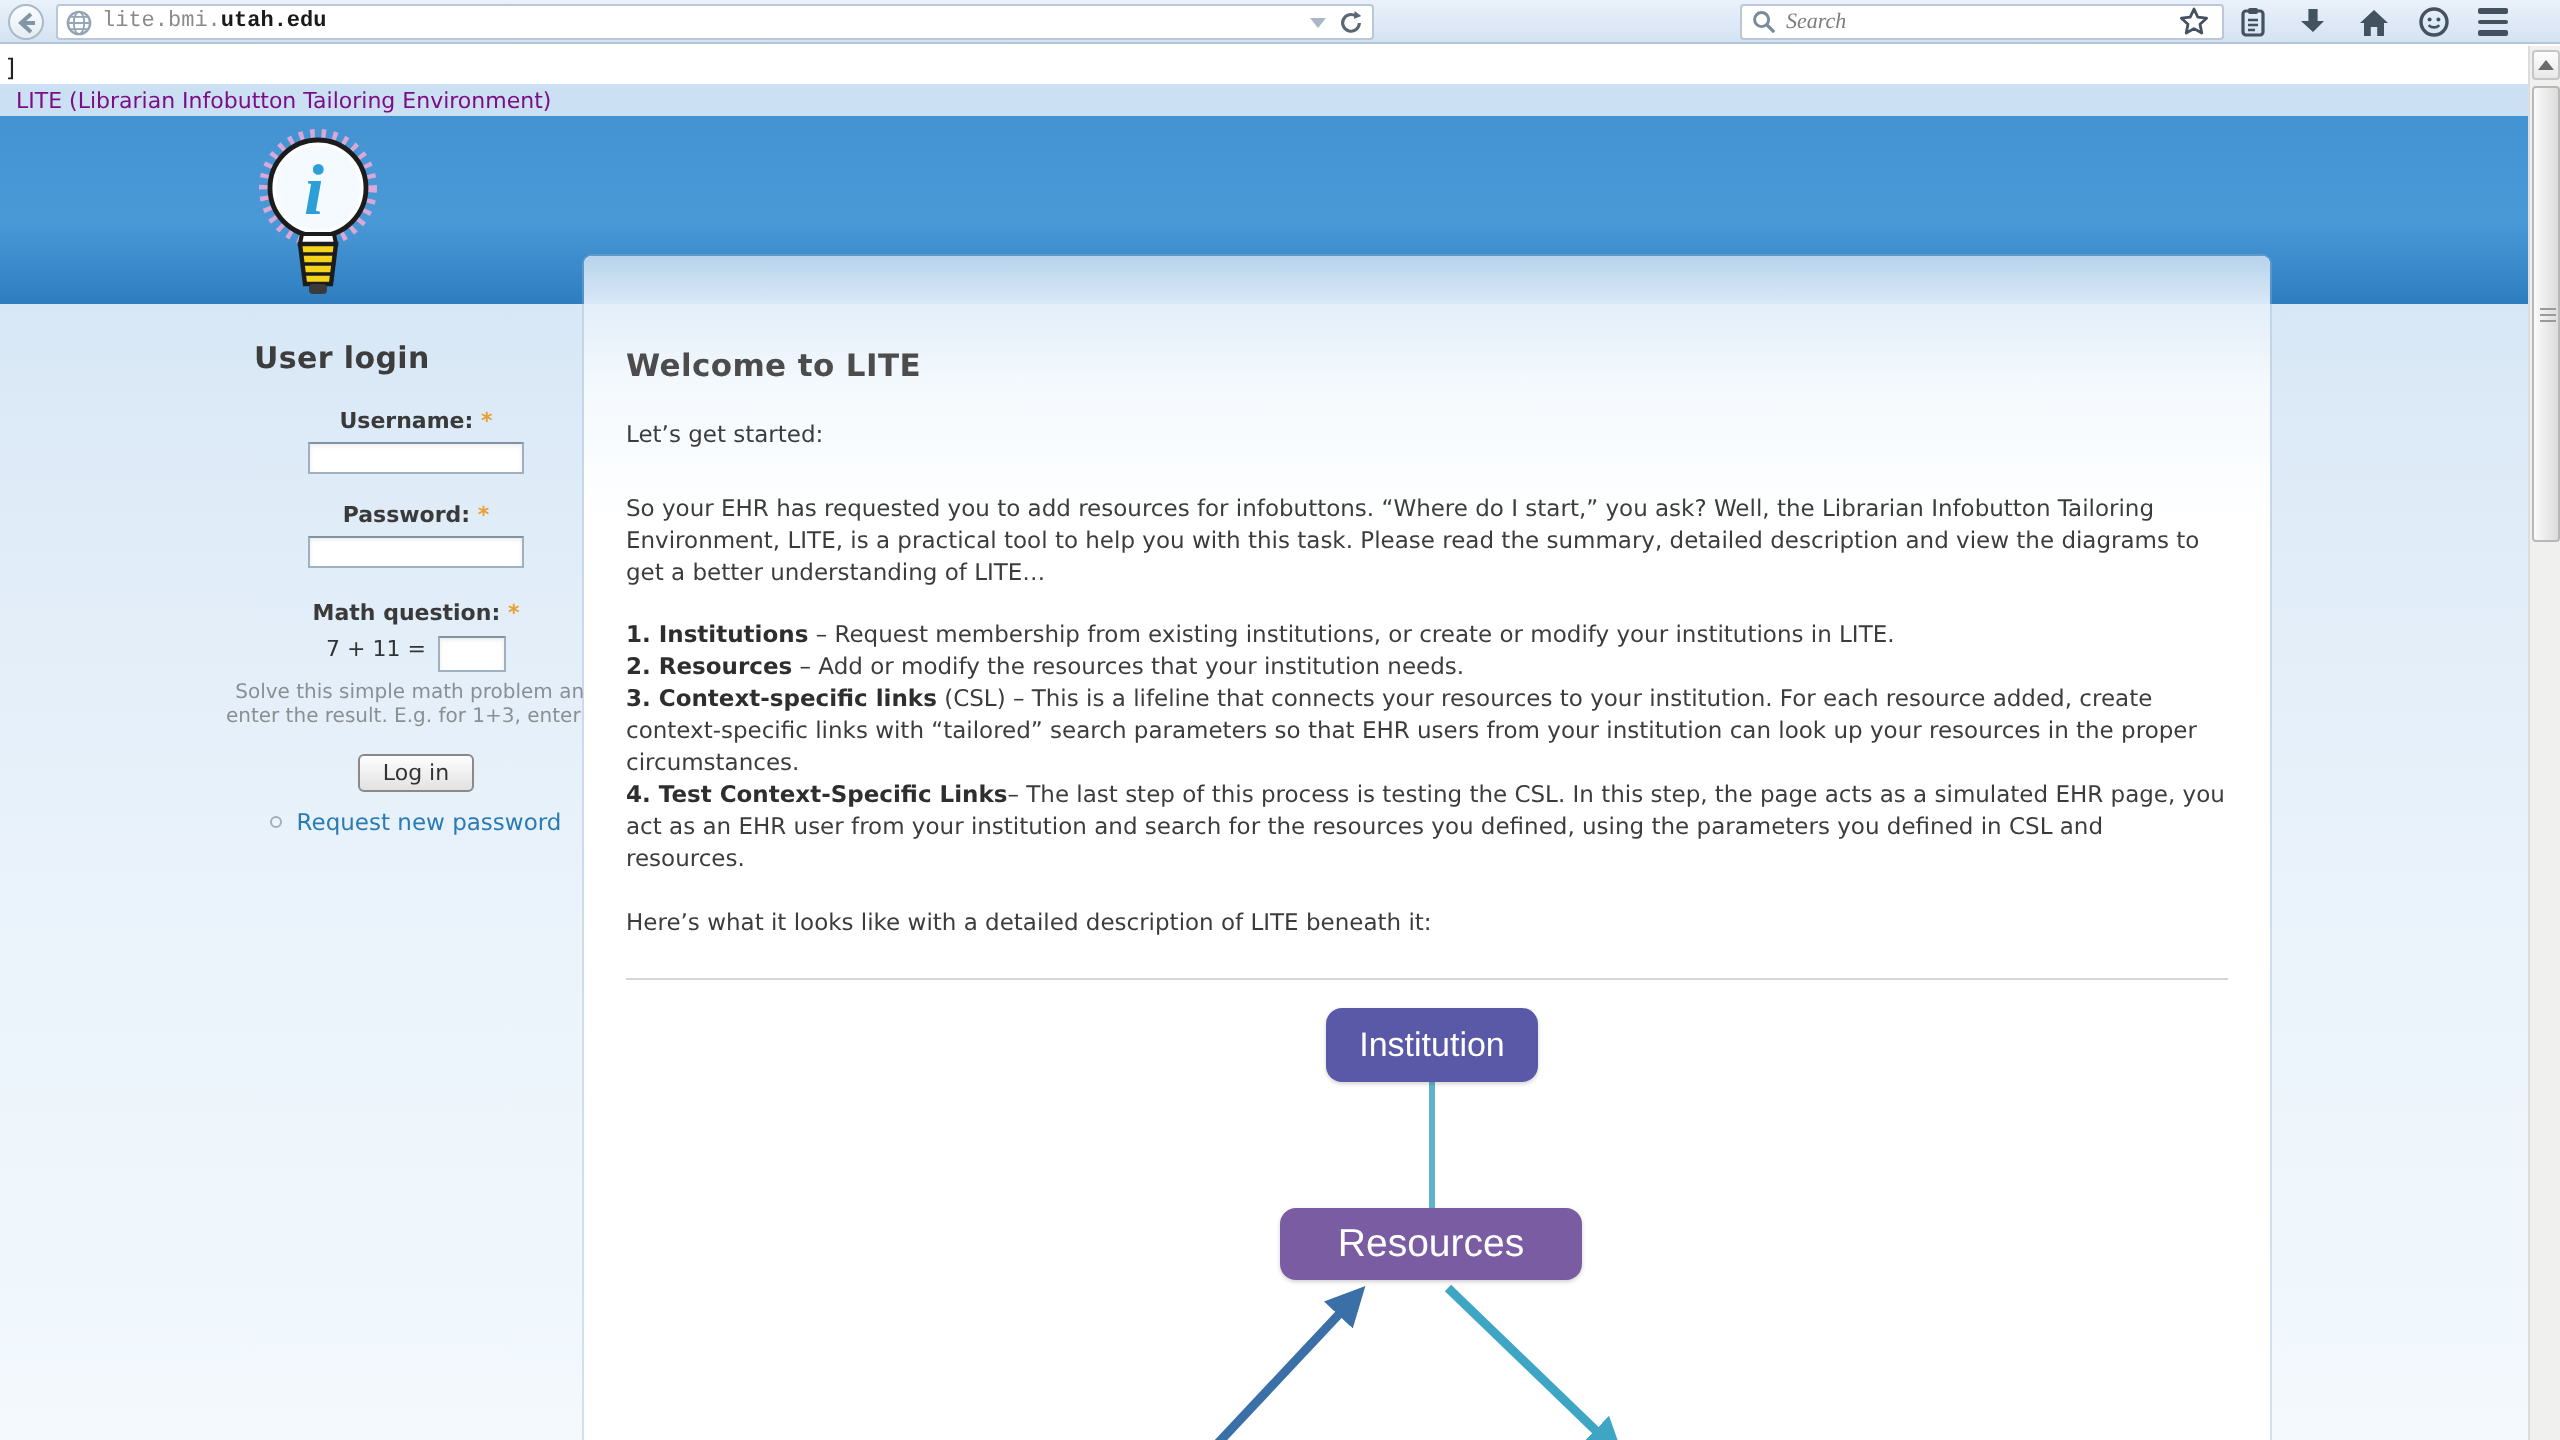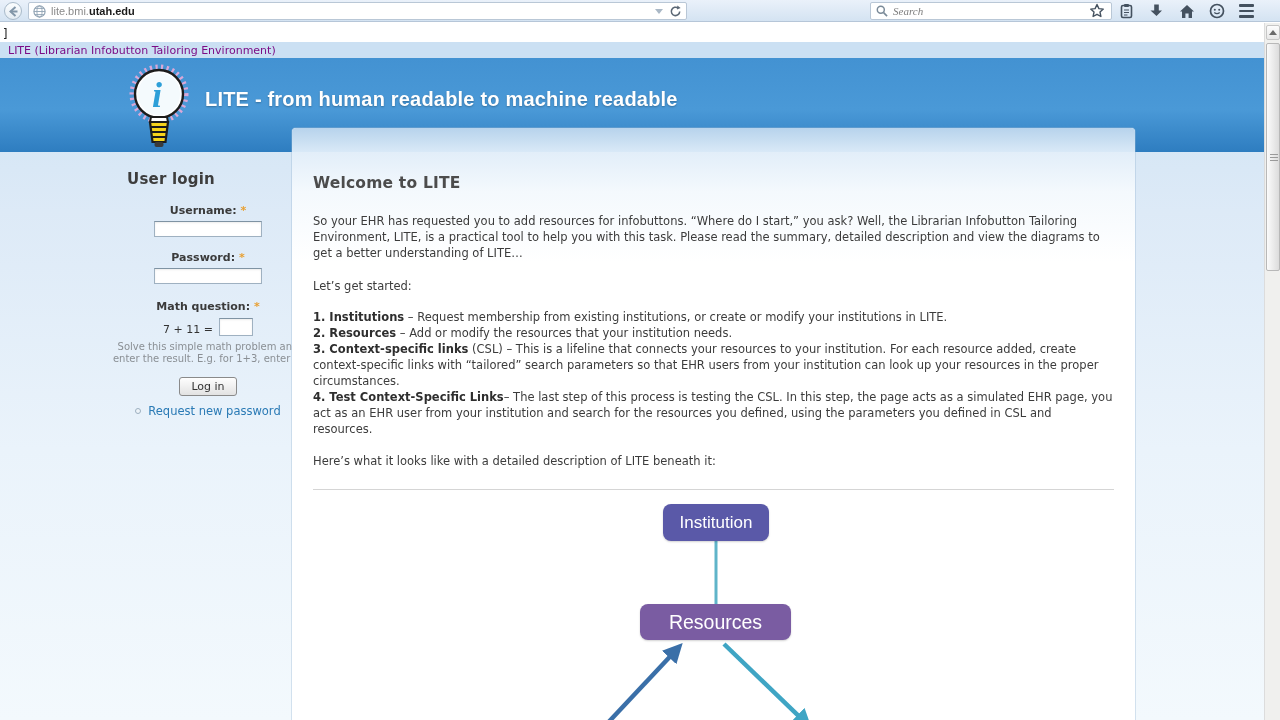--- a/index.html
+++ b/index.html
@@ -7,21 +7,21 @@
               font-family:"Liberation Sans", sans-serif; }
 
   
   .toolbar { position:absolute; left:0; top:0; width:1280px; height:22px;
     background:linear-gradient(#eaf1fa,#d4e3f2); border-bottom:1px solid #b6c6d8;
     display:flex; align-items:center; }
   .back-btn { position:absolute; left:4px; top:2px; width:18px; height:18px;
     border-radius:50%; border:1px solid #a9bac9; background:linear-gradient(#fbfdfe,#e4ecf3);
     display:flex; align-items:center; justify-content:center; color:#8296a8; }
   .urlbar { position:absolute; left:28px; top:2px; width:659px; height:18px; background:#fff;
-    border:1px solid #b9c7d6; border-radius:2px; display:flex; align-items:center; padding:0 4px; }
+    border:1px solid #b9c7d6; border-radius:2px; display:flex; align-items:center; padding:0 4px;font-family:Liberation Mono, monospace; }
   .url-text { font-size:11px; color:#8a8a8a; margin-left:5px; }
   .url-text b { color:#1a1a1a; font-weight:bold; }
   .url-right { margin-left:auto; display:flex; align-items:center; gap:6px; }
   .dd-arrow { width:0; height:0; border-left:4px solid transparent; border-right:4px solid transparent;
     border-top:5px solid #aab8c6; }
   .searchbar { position:absolute; left:870px; top:2px; width:242px; height:18px; background:#fff;
     border:1px solid #b9c7d6; border-radius:2px; display:flex; align-items:center; padding:0 5px; }
   .searchbar input { border:none; outline:none; flex:1; font-size:11px; margin-left:5px;
     font-family:"Liberation Serif", serif; }
   .searchbar input::placeholder { font-style:italic; color:#7d7d7d; }
@@ -59,21 +59,21 @@
   .logo { position:absolute; left:126px; top:6px; }
 
   
   .sidebar { position:absolute; left:108px; top:128px; width:200px; }
   .sidebar h2 { font-size:15px; font-weight:bold; color:#3d3d3d; margin-left:19px; letter-spacing:.2px; }
   .form { margin-top:16px; text-align:center; }
   .f-label { font-size:11px; font-weight:bold; color:#3a3a3a; margin-top:10px; }
   .req { color:#e8a033; font-weight:bold; }
   .f-input { width:108px; height:16px; border:1px solid #9fb1c1; border-top-color:#7f93a3;
     background:#fff; margin-top:4px; box-shadow:inset 0 1px 2px rgba(0,0,0,.08); font-size:11px; padding:0 3px; }
-  .math-row { display:flex; align-items:flex-end; justify-content:center; gap:6px; margin-top:5px; }
+  .math-row { display:flex; align-items:flex-start; justify-content:center; gap:6px; margin-top:5px; }
   .math-exp { font-size:11px; color:#333; }
   .math-input { width:34px; height:18px; border:1px solid #9fb1c1; border-top-color:#7f93a3; background:#fff;
     box-shadow:inset 0 1px 2px rgba(0,0,0,.08); font-size:11px; padding:0 3px; }
   .f-help { font-size:10px; color:#8a8f94; line-height:12px; margin:5px 4px 0; }
   .login-btn { margin-top:12px; font-size:11px; color:#333; padding:2px 11px;
     background:linear-gradient(#fefefe,#e2e2e2); border:1px solid #8a8a8a; border-radius:3px;
     font-family:"DejaVu Sans", sans-serif; }
   .pw-row { margin-top:8px; display:flex; align-items:center; justify-content:center; gap:7px; }
   .pw-bullet { width:6px; height:6px; border:1px solid #9db0c0; border-radius:50%; background:#eef4f9; }
   .pw-link { font-size:11.5px; color:#2a7ab5; text-decoration:none; }
@@ -188,21 +188,20 @@
     <svg class="logo" width="66" height="88" viewBox="0 0 66 88">
       <circle cx="33" cy="30" r="27" fill="none" stroke="#d9a8d8" stroke-width="5" stroke-dasharray="2.2,3.4"></circle>
       <circle cx="33" cy="30" r="24" fill="#fdfeff" stroke="#1c1c1c" stroke-width="2.4"></circle>
       <circle cx="33" cy="30" r="21" fill="#f4fafd"></circle>
       <text x="26" y="43" font-family="Liberation Serif, serif" font-style="italic" font-weight="bold" font-size="36" fill="#2d9fd8">i</text>
       <path d="M25 53 h16 l1 5 h-18 Z" fill="#ffffff" stroke="#1c1c1c" stroke-width="2"></path>
       <path d="M24 58 h18 l-2.5 20 h-13 Z" fill="#f6d41c" stroke="#1c1c1c" stroke-width="2.2"></path>
       <path d="M24.8 63 h16.4 M25.5 68 h15 M26.2 73 h13.6" stroke="#1c1c1c" stroke-width="1.8"></path>
       <rect x="28.5" y="78" width="9" height="5" rx="2" fill="#3a3a3a"></rect>
     </svg>
-    <div class="banner-title">LITE - from human readable to machine readable</div>
   </div>
 
   <div class="sidebar">
     <h2>User login</h2>
     <div class="form">
       <div class="f-label"><span>Username:</span> <span class="req">*</span></div>
       <input class="f-input" type="text" style="">
       <div class="f-label" style="margin-top:14px;"><span>Password:</span> <span class="req">*</span></div>
       <input class="f-input" type="password" style="">
       <div class="f-label" style="margin-top:16px;"><span>Math question:</span> <span class="req">*</span></div>
@@ -217,23 +216,23 @@
         <a class="pw-link" href="#">Request new password</a>
       </div>
     </div>
   </div>
 
   <div class="panel">
     <div class="panel-band"></div>
     <div class="panel-body">
       <h1>Welcome to LITE</h1>
 
+      <p class="copy started">Let’s get started:</p>
+
       <p class="copy intro">So your EHR has requested you to add resources for infobuttons. “Where do I start,” you ask? Well, the Librarian Infobutton Tailoring Environment, LITE, is a practical tool to help you with this task. Please read the summary, detailed description and view the diagrams to get a better understanding of LITE…</p>
-
-      <p class="copy started">Let’s get started:</p>
 
       <div class="steps">
         <p class="copy"><b>1. Institutions</b><span> – Request membership from existing institutions, or create or modify your institutions in LITE.</span></p>
         <p class="copy"><b>2. Resources</b><span> – Add or modify the resources that your institution needs.</span></p>
         <p class="copy"><b>3. Context-specific links</b><span> (CSL) – This is a lifeline that connects your resources to your institution. For each resource added, create context-specific links with “tailored” search parameters so that EHR users from your institution can look up your resources in the proper circumstances.</span></p>
         <p class="copy"><b>4. Test Context-Specific Links</b><span>– The last step of this process is testing the CSL. In this step, the page acts as a simulated EHR page, you act as an EHR user from your institution and search for the resources you defined, using the parameters you defined in CSL and resources.</span></p>
       </div>
 
       <p class="copy caption">Here’s what it looks like with a detailed description of LITE beneath it:</p>
 

